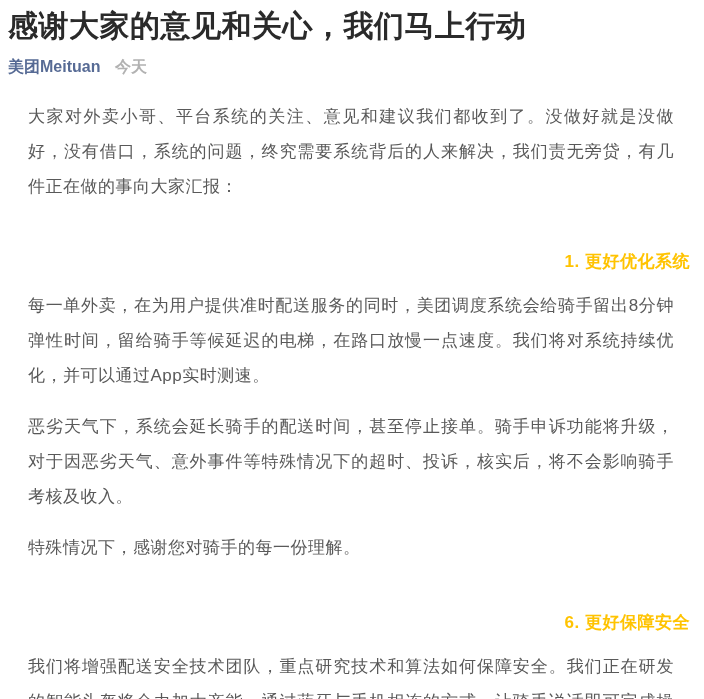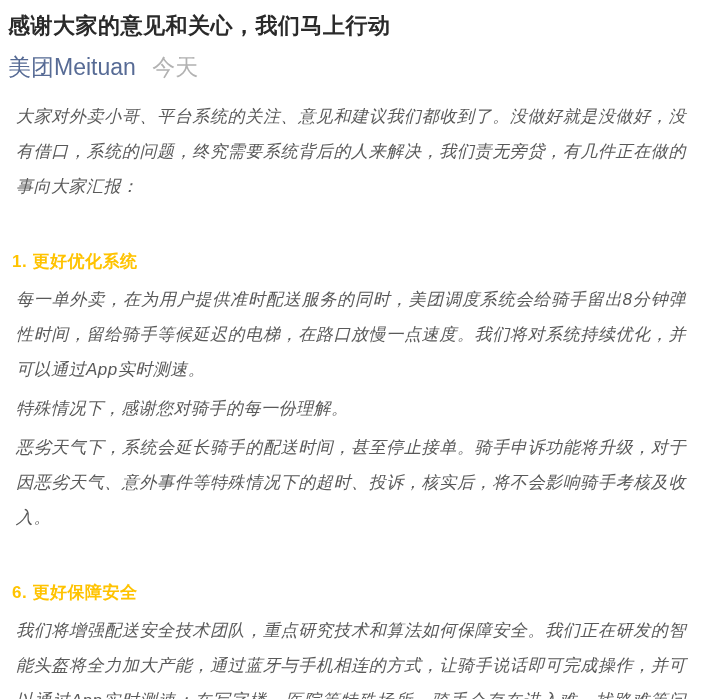--- a/index.html
+++ b/index.html
@@ -12,62 +12,62 @@
     width: 704px;
     height: 699px;
     overflow: hidden;
   }
   .page {
     box-sizing: border-box;
     padding: 8px 8px 0 8px;
   }
   h1.title {
     margin: 2px 0 0 0;
-    font-size: 22px;
+    font-size: 30px;
     line-height: 31px;
     font-weight: 700;
     color: var(--title-text, #2a2a2a);
     letter-spacing: 0.5px;
     font-family: Liberation Serif, serif;
   }
   .meta {
     margin-top: 16px;
-    font-size: 23px;
+    font-size: 16px;
     line-height: 20px;
+    font-weight: bold;
   }
   .account {
     color: var(--account-link, #576b95);
     text-decoration: none;
     cursor: pointer;
   }
   .date {
     color: var(--date-text, #b2b2b2);
     margin-left: 10px;
   }
   .content {
     margin-top: 22px;
     padding: 0 6px 0 4px;
     font-size: 17px;
     line-height: 35px;
     letter-spacing: 0.5px;
     color: var(--body-text, #595959);
     text-align: justify;
   }
   .content p {
-    margin: 4px;
-    font-style: italic;
+    margin: 16px;
   }
   .content h2.section-heading {
     margin: 48px 0 10px 0;
     font-size: 17px;
     line-height: 20px;
     font-weight: 700;
     color: var(--heading-accent, #ffc300);
     letter-spacing: 0.5px;
-    text-align: left;
+    text-align: right;
   }
 </style>
 </head>
 <body>
 
 <div class="page">
 
   <h1 class="title">感谢大家的意见和关心，我们马上行动</h1>
 
   <div class="meta">
@@ -76,23 +76,23 @@
   </div>
 
   <div class="content">
 
     <p>大家对外卖小哥、平台系统的关注、意见和建议我们都收到了。没做好就是没做好，没有借口，系统的问题，终究需要系统背后的人来解决，我们责无旁贷，有几件正在做的事向大家汇报：</p>
 
     <h2 class="section-heading">1. 更好优化系统</h2>
 
     <p>每一单外卖，在为用户提供准时配送服务的同时，美团调度系统会给骑手留出8分钟弹性时间，留给骑手等候延迟的电梯，在路口放慢一点速度。我们将对系统持续优化，并可以通过App实时测速。</p>
 
+    <p>恶劣天气下，系统会延长骑手的配送时间，甚至停止接单。骑手申诉功能将升级，对于因恶劣天气、意外事件等特殊情况下的超时、投诉，核实后，将不会影响骑手考核及收入。</p>
+
     <p>特殊情况下，感谢您对骑手的每一份理解。</p>
-
-    <p>恶劣天气下，系统会延长骑手的配送时间，甚至停止接单。骑手申诉功能将升级，对于因恶劣天气、意外事件等特殊情况下的超时、投诉，核实后，将不会影响骑手考核及收入。</p>
 
     <h2 class="section-heading">6. 更好保障安全</h2>
 
     <p>我们将增强配送安全技术团队，重点研究技术和算法如何保障安全。我们正在研发的智能头盔将全力加大产能，通过蓝牙与手机相连的方式，让骑手说话即可完成操作，并可以通过App实时测速；在写字楼、医院等特殊场所，骑手会存在进入难、找路难等问题，我们在这些场所正在努力铺设智能取餐柜，让骑手最后一公里的配送更便捷。</p>
 
   </div>
 
 </div>
 
 </body></html>

